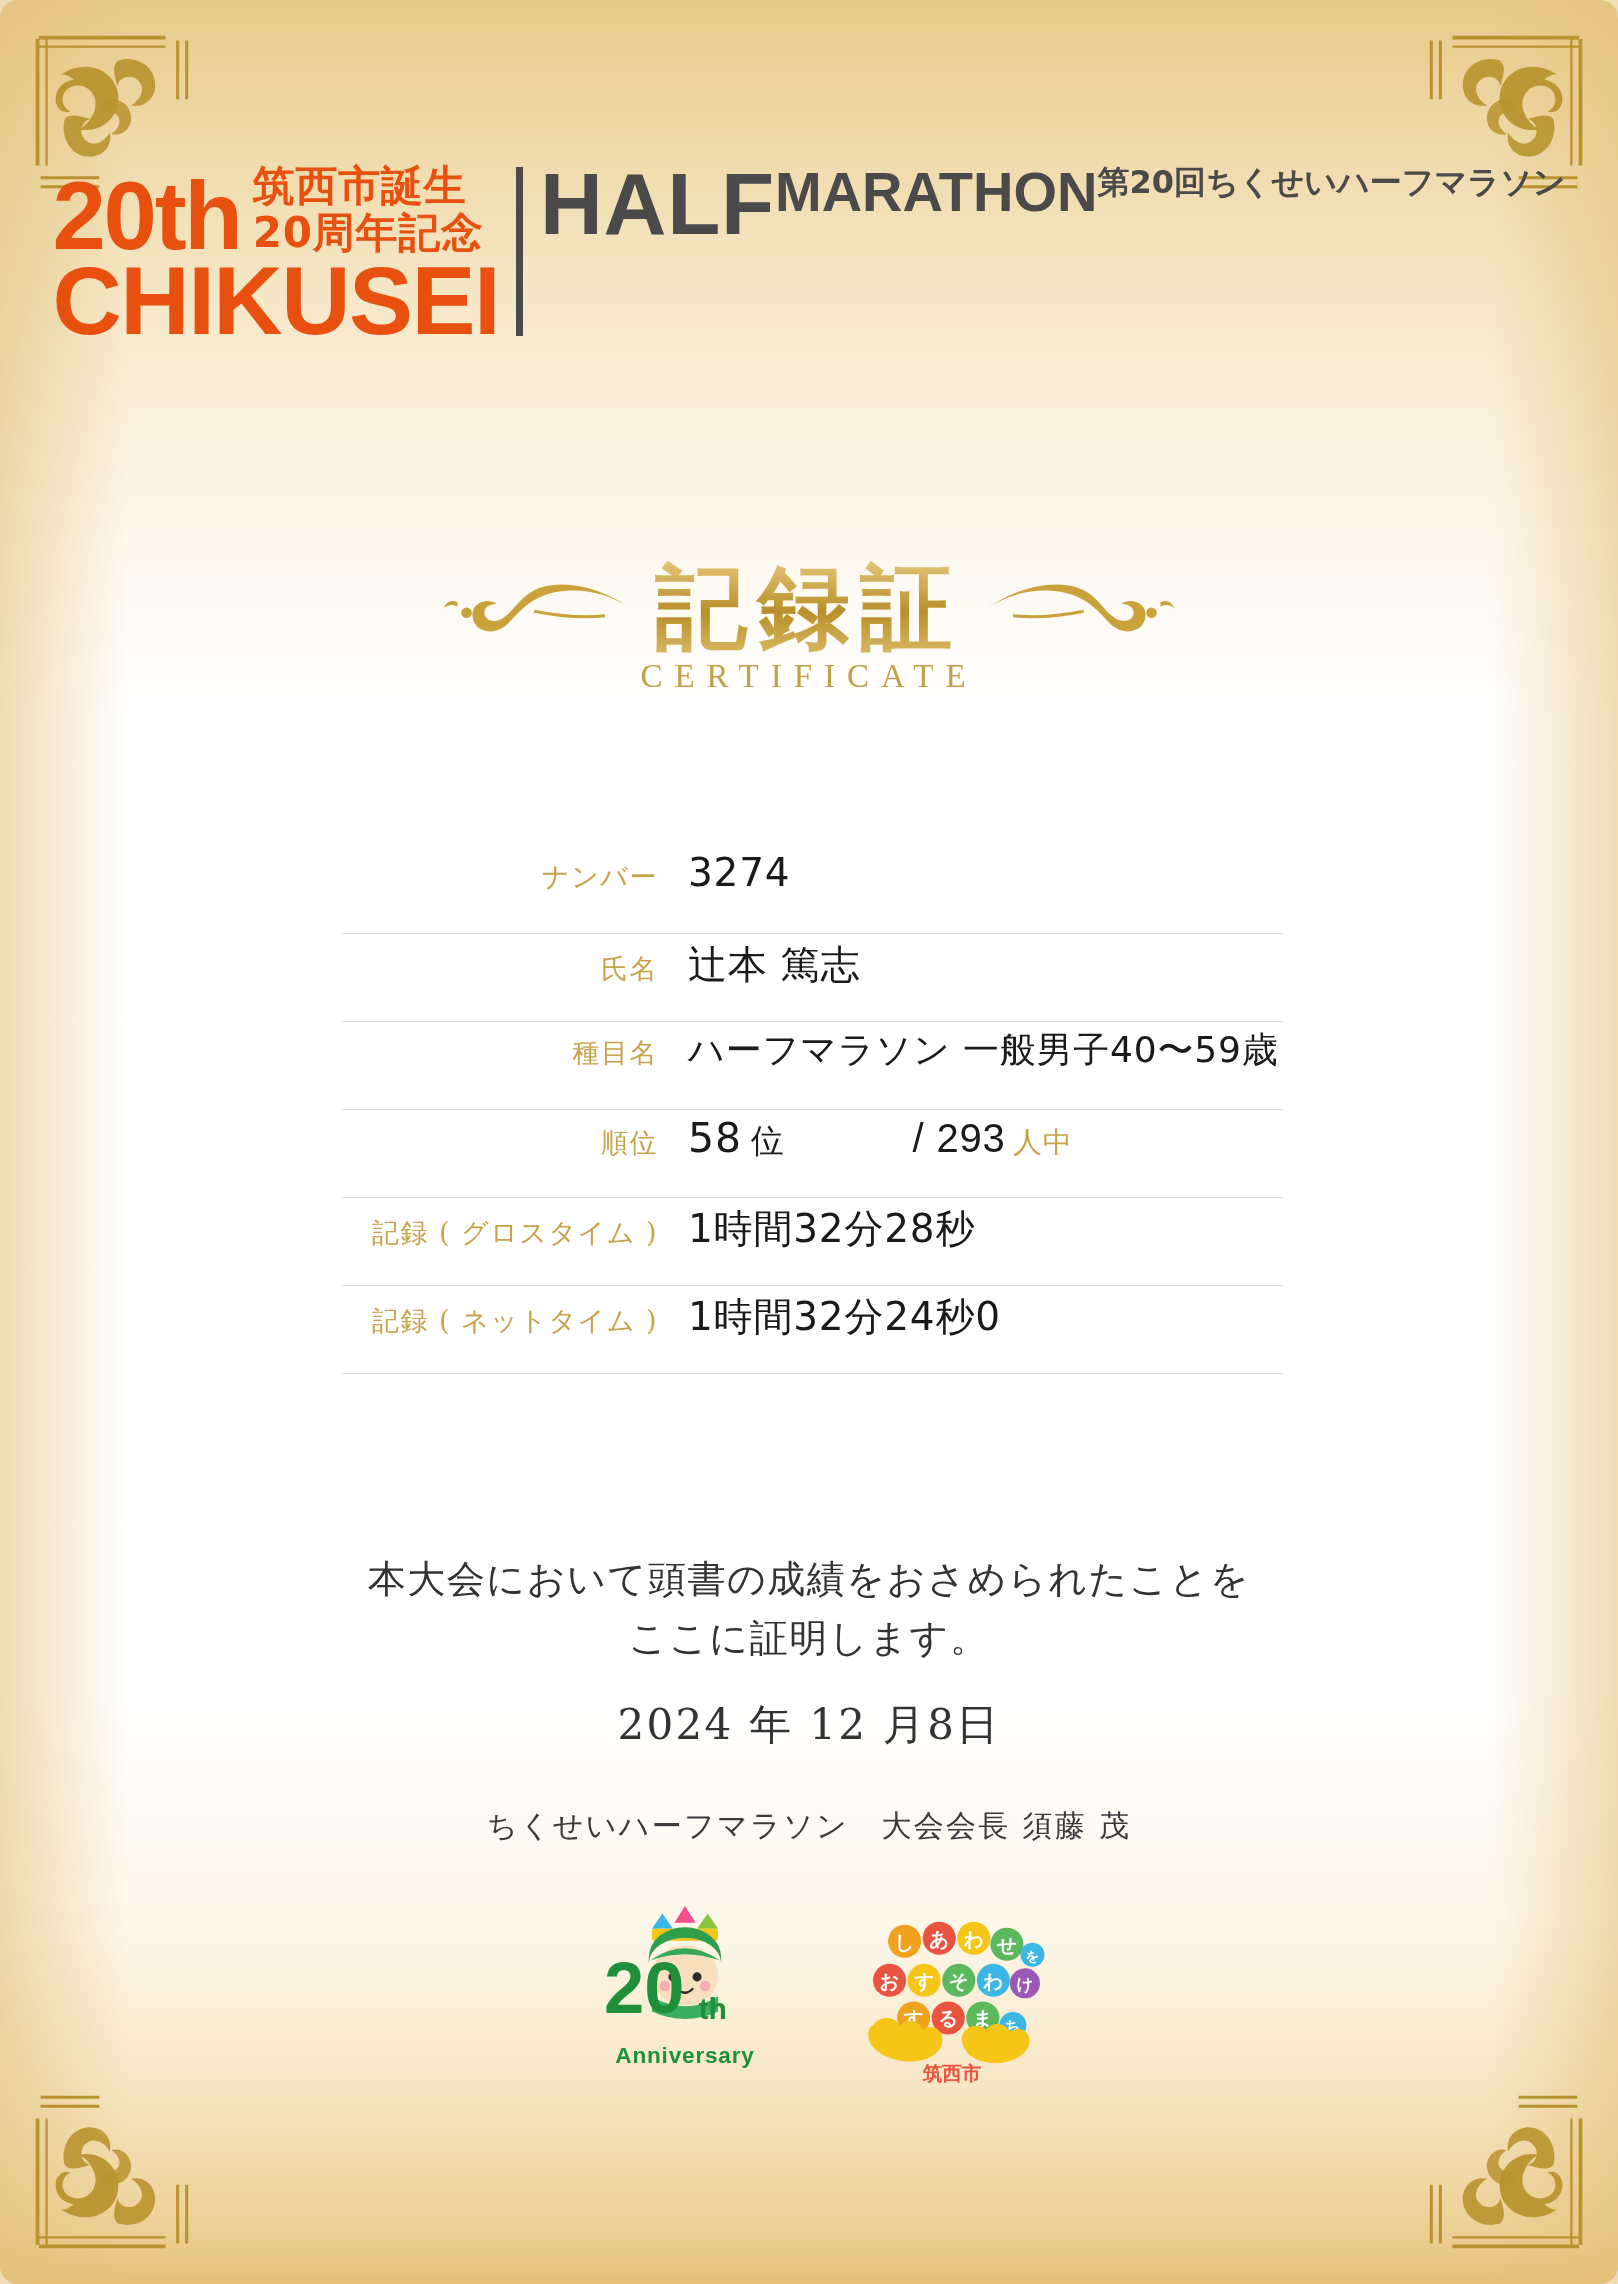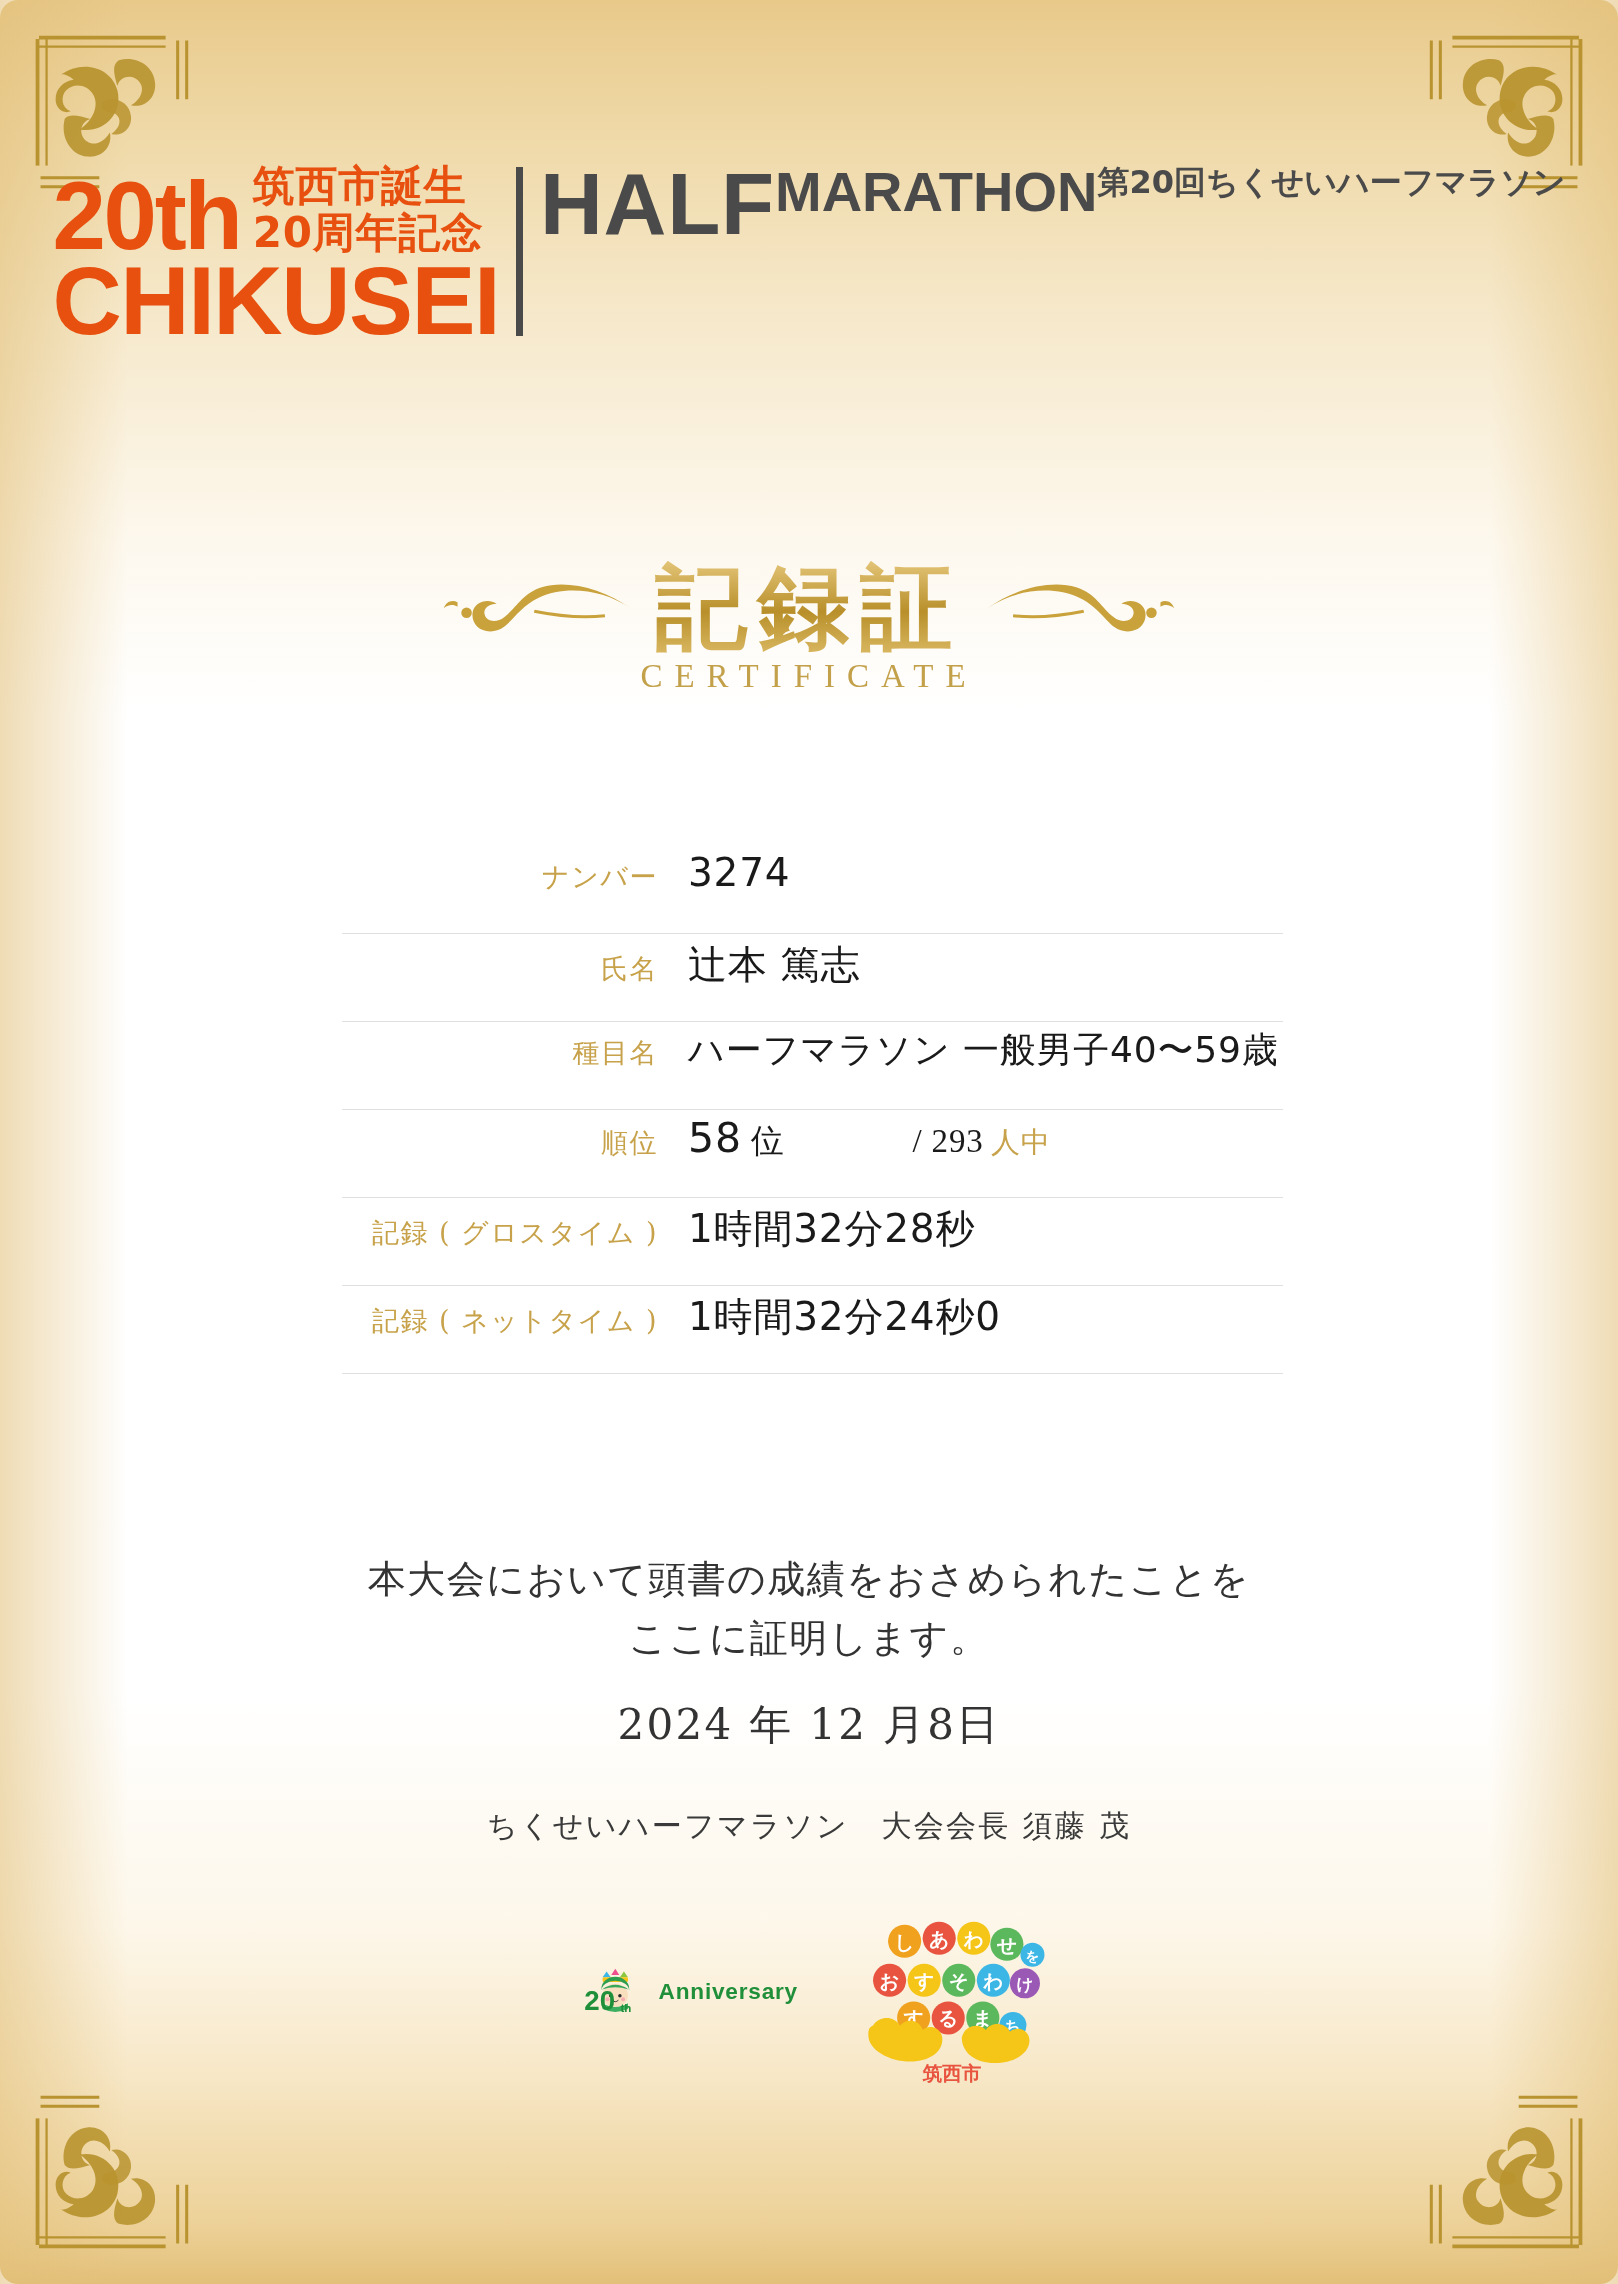--- a/index.html
+++ b/index.html
@@ -216,22 +216,22 @@
     font-size: 39px;
     font-family: "DejaVu Sans", "Liberation Sans", sans-serif;
     letter-spacing: 0.8px;
   }
   .row-value.small { font-size: 36px; }
   .rank-value { display: flex; align-items: baseline; }
   .rank-num { font-size: 41px; font-weight: 400; }
   .rank-unit { font-size: 33px; margin-left: 9px; }
   .rank-total {
     margin-left: 128px;
-    font-size: 33px;
-    font-family: Liberation Serif, serif;
+    font-size: 40px;
+    font-family: Liberation Sans, sans-serif;
     color: #1a1a1a;
   }
   .rank-total-label {
     color: #c7a24a;
     font-size: 29px;
     margin-left: 7.5px;
     font-family: "DejaVu Serif", "Liberation Serif", serif;
   }
 
   
@@ -275,20 +275,21 @@
     display: flex;
     justify-content: center;
     align-items: flex-end;
     gap: 60px;
   }
   .badge-anniv {
     width: 226px;
     height: 188px;
     position: relative;
     display: flex;
+    flex-direction: column;
     align-items: center;
   }
   .anniv-art { width: 226px; height: 147px; display: block; }
   .anniv-text {
     font-size: 22.6px;
     font-weight: 800;
     color: #1f8f3a;
     letter-spacing: 0.8px;
     font-family: "Liberation Sans", sans-serif;
     margin-top: -4.5px;

